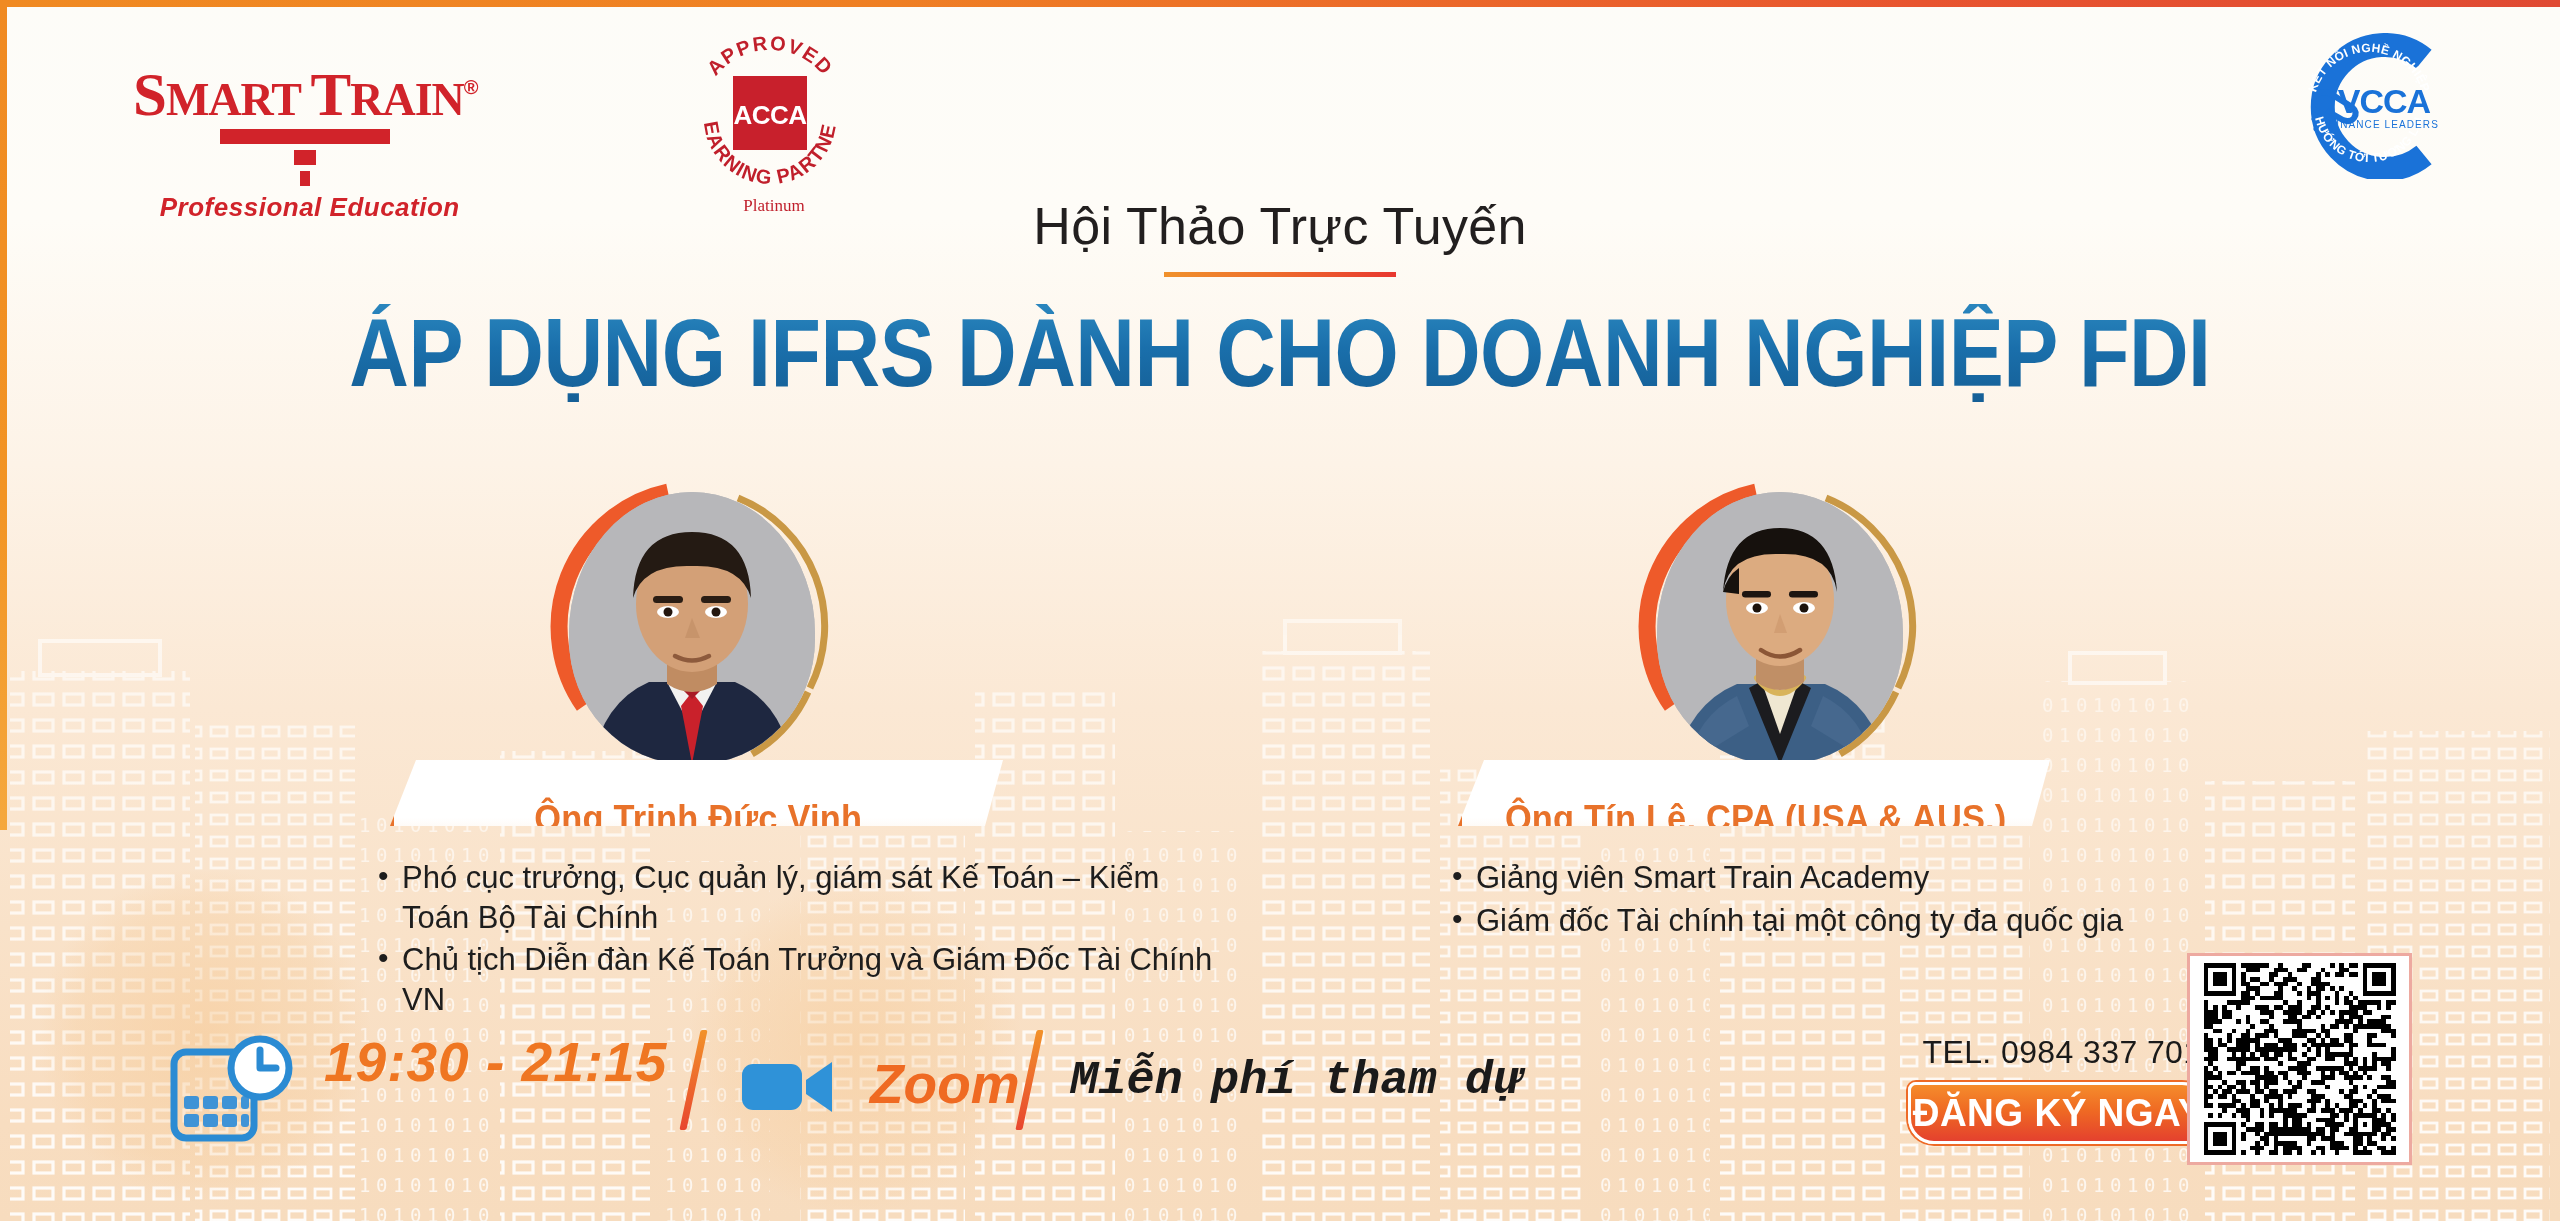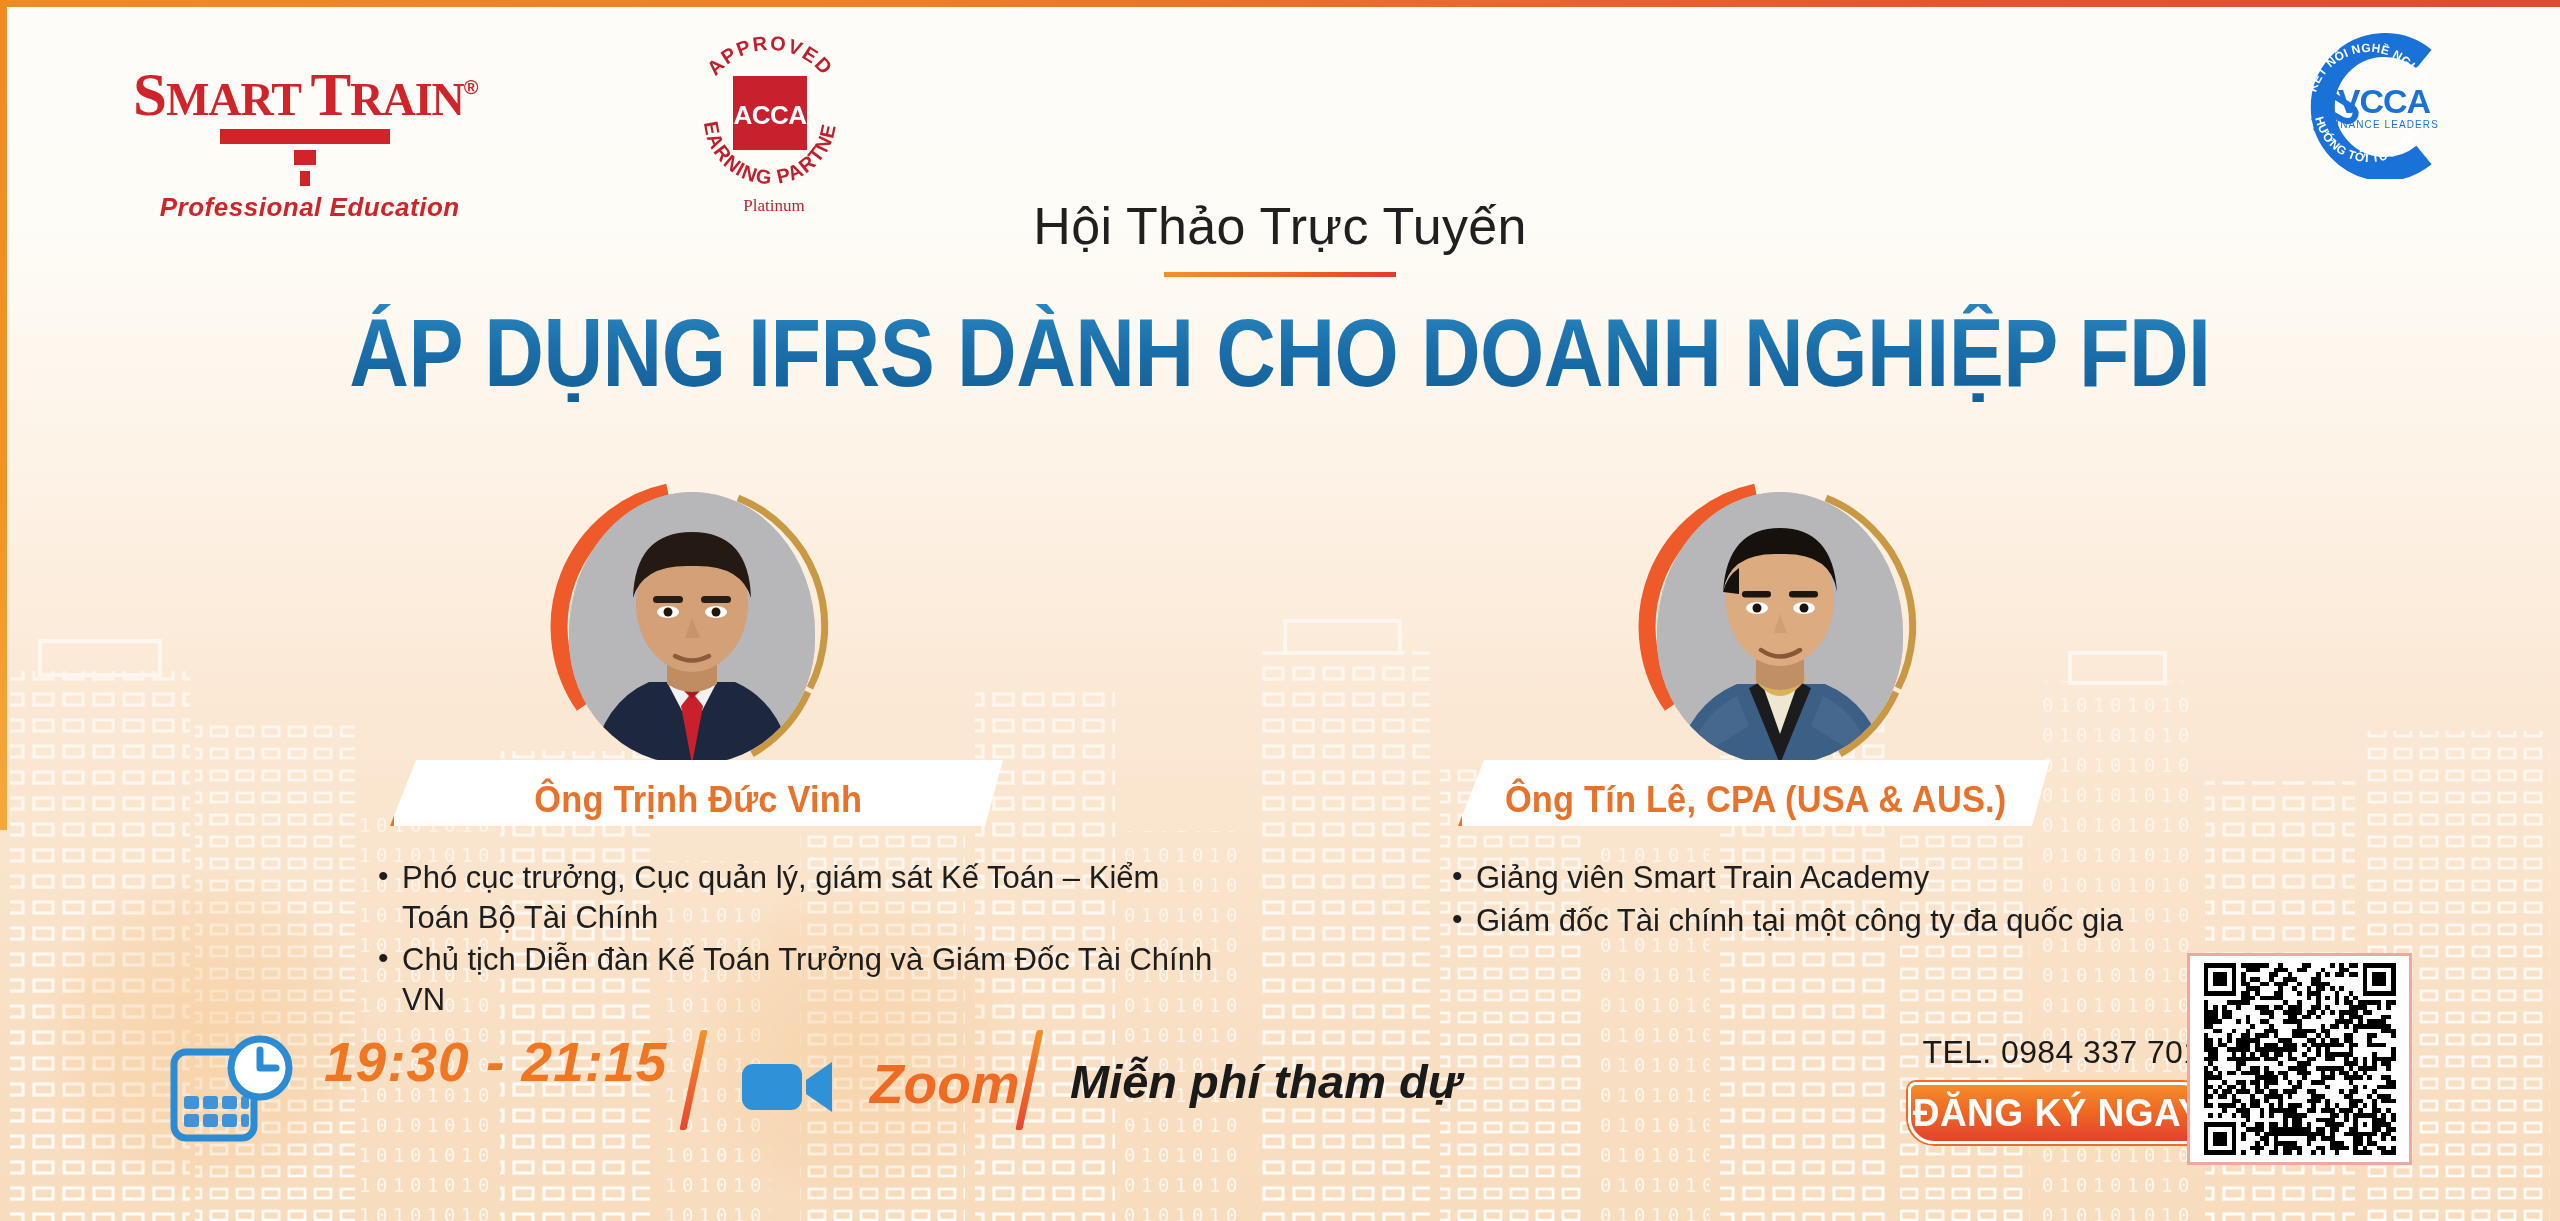--- a/index.html
+++ b/index.html
@@ -111,21 +111,21 @@
     position:absolute; left:27px; top:14px; width:246px; height:272px;
     border-radius:50% 50% 48% 48% / 52% 52% 46% 46%;
     overflow:hidden; background:#b9b9bb;
   }
   .photo svg { display:block; width:246px; height:272px; }
 
   .tag {
     position:relative; margin-top:-18px; height:80px;
     background:linear-gradient(180deg,#ffffff 0%,#ffffff 72%,#fdf4ea 100%);
     box-shadow:0 2px 5px rgba(160,110,60,.18);
-    display:flex; align-items:center; justify-content:center;
+    display:flex; align-items:flex-end; justify-content:center;
   }
   .tag-text {
     font-family:"Liberation Sans Narrow","Liberation Sans", sans-serif;
     font-weight:bold; font-size:37px; color:#e8722a; letter-spacing:.2px;
     transform:scaleX(.93); white-space:nowrap;
   }
   .spk1 .tag {
     width:613px; margin-left:160px;
     clip-path:polygon(26px 0, 613px 0, 595px 66px, 0 66px);
     border-left:4px solid #e8722a;
@@ -170,21 +170,21 @@
     background:linear-gradient(180deg,#f2922a,#e8462f); transform:skewX(-12deg); border-radius:2px; }
 
   .zoom-icon { position:absolute; left:740px; top:44px; width:96px; height:62px; }
   .zoom-text {
     position:absolute; left:870px; top:40px;
     font-family:"Liberation Sans Narrow","Liberation Sans",sans-serif;
     font-weight:bold; font-style:italic; font-size:55px; color:#ef6a22;
   }
   .free-text {
     position:absolute; left:1070px; top:42px;
-    font-family:Liberation Sans, sans-serif;
+    font-family:Liberation Mono, monospace;
     font-weight:bold; font-style:italic; font-size:47px; color:#1a1a1a;
     white-space:nowrap;
   }
 
   .tel {
     position:absolute; left:1912px; top:22px; width:300px; text-align:center;
     font-size:32px; color:#1a1a1a; letter-spacing:.4px;
     font-family:"Liberation Sans", sans-serif;
   }
   .cta {

